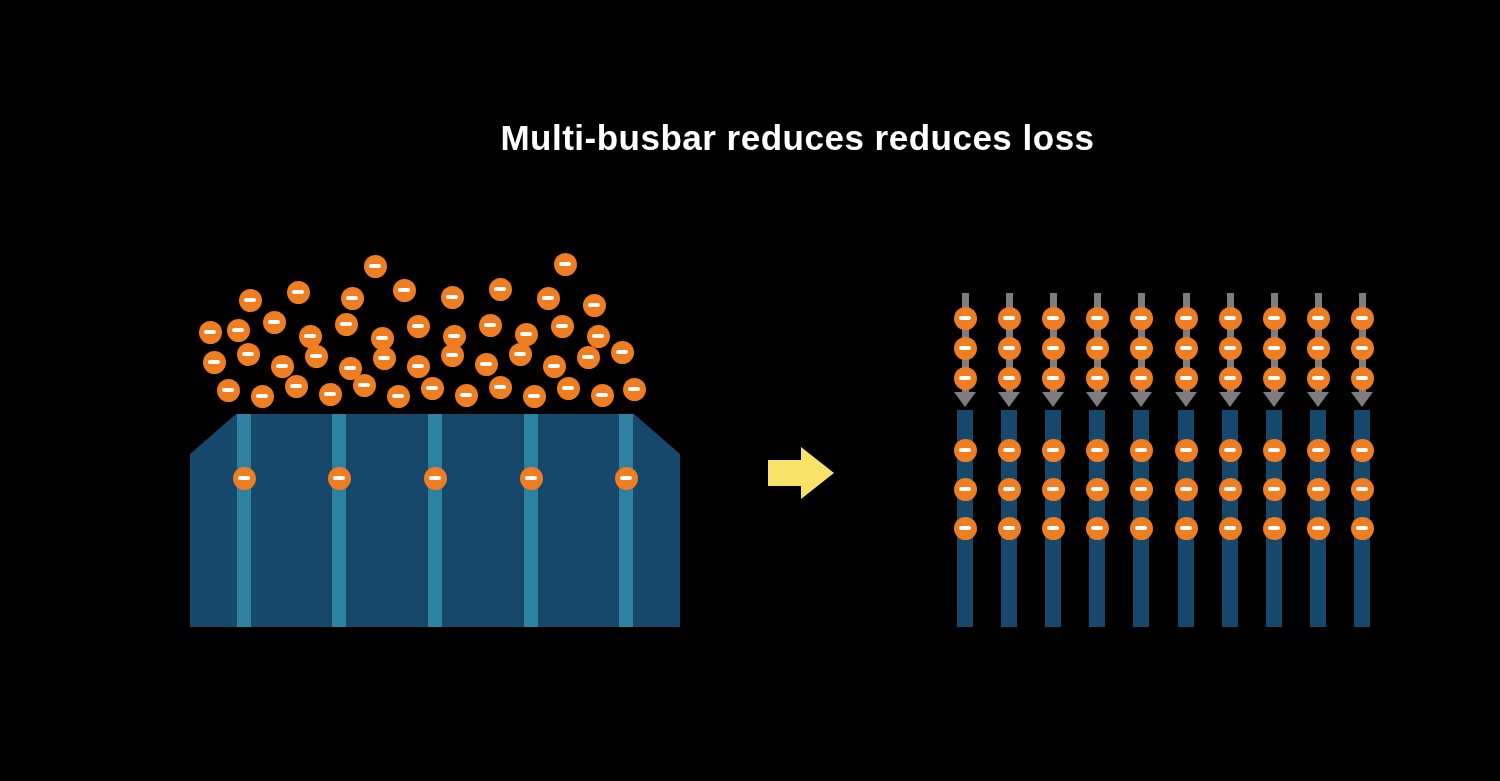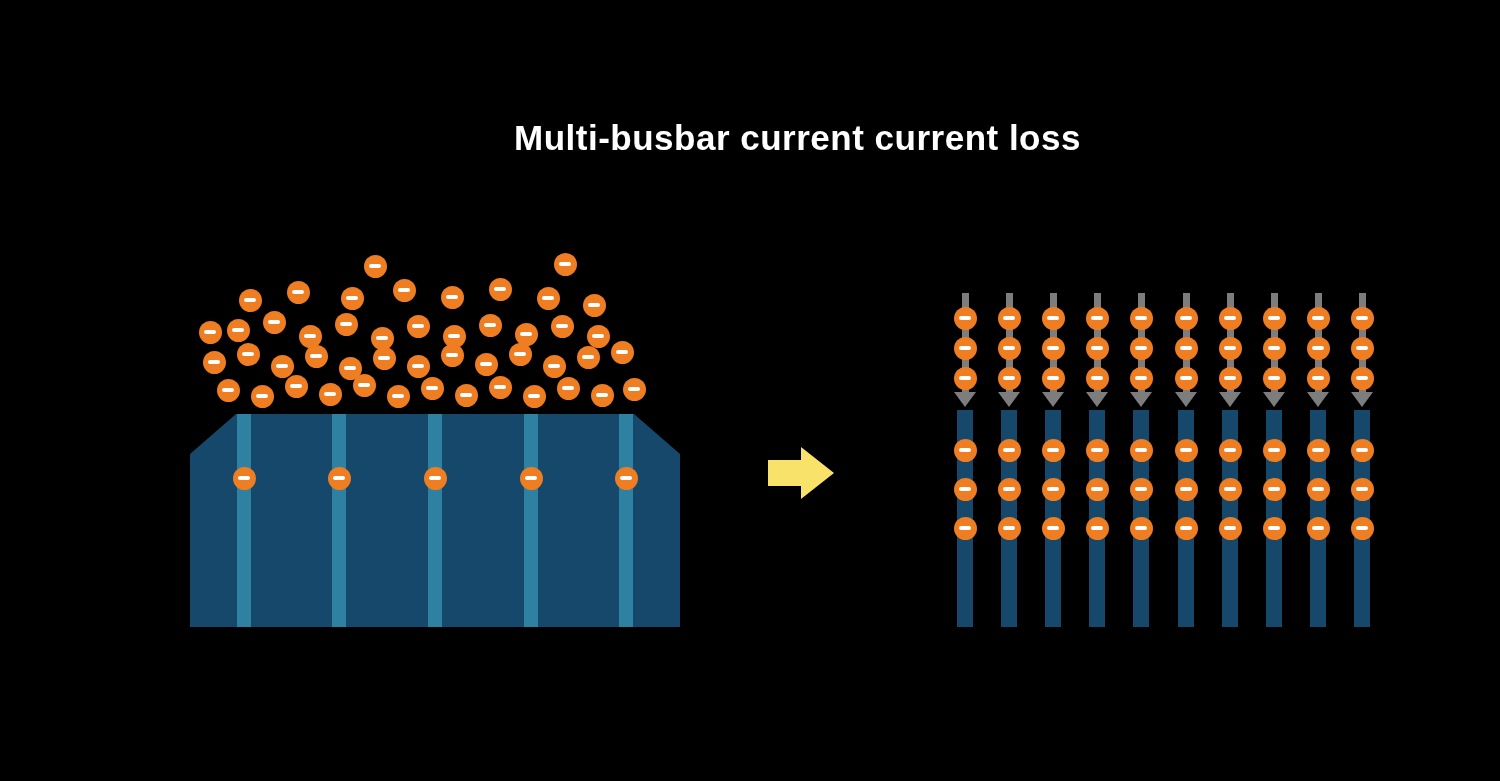--- a/index.html
+++ b/index.html
@@ -58,21 +58,21 @@
   }
   .minus {
     background: var(--electron-minus);
     border-radius:3px;
   }
 </style>
 </head>
 <body>
 
 <div id="stage">
-  <h1 class="title">Multi-busbar current current loss</h1>
+  <h1 class="title">Multi-busbar reduces reduces loss</h1>
   <div class="cell" id="cell" style="left: 190px; top: 414px; width: 490px; height: 213px; clip-path: polygon(0px 100%, 0px 40px, 46px 0px, calc(100% - 46px) 0px, 100% 40px, 100% 100%);">
       <div class="busbar" style="left: 47px; top: 0px; bottom: 0px; width: 14px;"></div>
       <div class="busbar" style="left: 142px; top: 0px; bottom: 0px; width: 14px;"></div>
       <div class="busbar" style="left: 238px; top: 0px; bottom: 0px; width: 14px;"></div>
       <div class="busbar" style="left: 334px; top: 0px; bottom: 0px; width: 14px;"></div>
       <div class="busbar" style="left: 429px; top: 0px; bottom: 0px; width: 14px;"></div>
     </div>
   <div class="layer" id="leftElectrons">
       <div class="electron" style="left: 232.5px; top: 466.5px; width: 23px; height: 23px;">
         <div class="minus" style="width: 12px; height: 4px;"></div>

